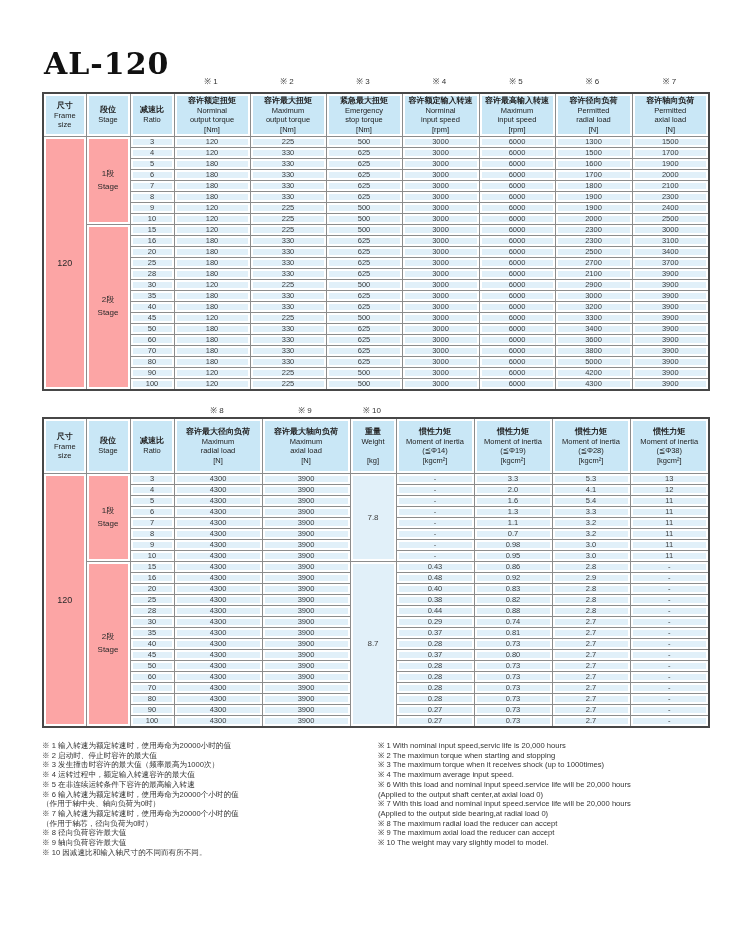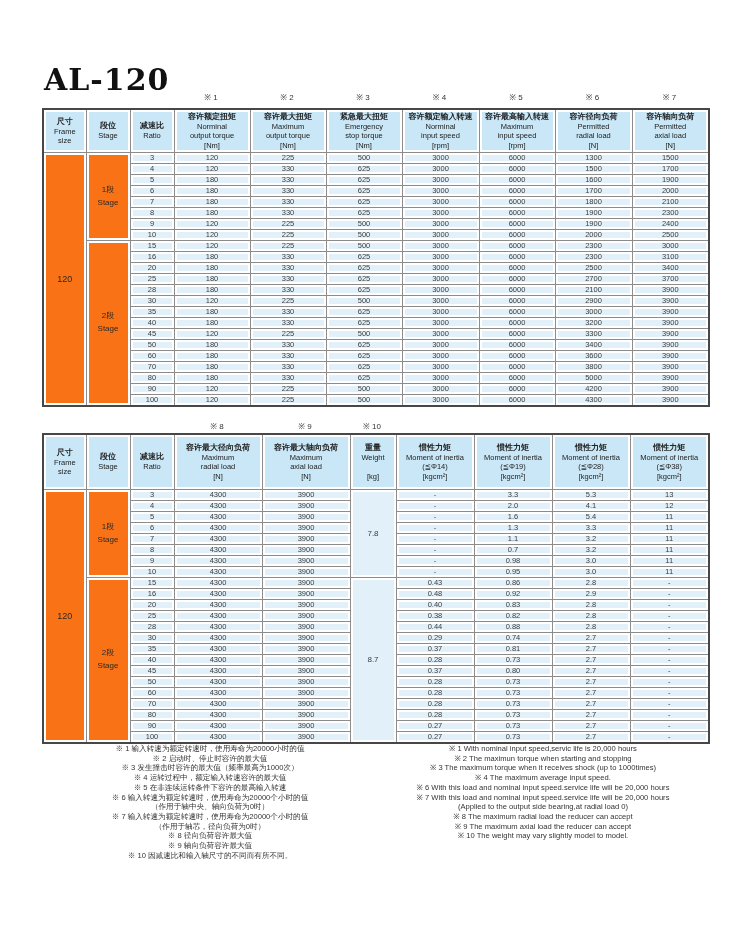--- a/index.html
+++ b/index.html
@@ -1,21 +1,21 @@
 <!DOCTYPE html>
 <html><head>
 <meta charset="utf-8">
 <style>
   html,body { margin:0; padding:0; background:#ffffff; }
   body {
     width:750px; height:927px; position:relative; overflow:hidden;
     font-family:"Liberation Sans", sans-serif; color:#2e2e2e;
     -webkit-font-smoothing:antialiased;
   }
-  .content { position:absolute; left:42px; top:56px; width:666px; }
+  .content { position:absolute; left:42px; top:40px; width:666px; }
 
   
   .header-band { position:relative; height:52px; }
   .title {
     position:absolute; left:2px; top:6px;
     font-family:"DejaVu Serif", serif; font-weight:bold;
     font-size:30px; letter-spacing:1px; color:#111;
   }
   .marks-row { display:flex; width:666px; font-size:8px; color:#333; }
   .marks-row.abs { position:absolute; left:0; bottom:6px; }
@@ -33,30 +33,30 @@
   }
   table.spec th {
     background:#c9e7f6; font-weight:normal; font-size:7.5px;
     line-height:1.25; color:#222;
   }
   table.spec th .hzh { font-weight:bold; font-size:8px; }
   table.spec td {
     background:#e1f0f9; font-size:7.5px; color:#3c3c3c; height:10px;
     line-height:1;
   }
-  table.spec td.label { background:#f97316; color:#2a2a2a; }
+  table.spec td.label { background:#fca5a5; color:#2a2a2a; }
   table.spec td.frame-cell { font-size:9px; }
   table.spec td.stage-cell { font-size:8px; line-height:1.6; }
   table.spec td.weight-cell { font-size:8px; }
   table.t1 th { height:42px; }
   table.t2 th { height:54px; }
 
   .t2-marks { margin-top:13px; margin-bottom:2px; }
 
-  .footnotes { display:flex; font-size:7.6px; line-height:1.28; color:#333;text-align:center; }
+  .footnotes { display:flex; margin-top:13px; font-size:7.6px; line-height:1.28; color:#333; }
   .fn-zh { width:336px; }
   .fn-en { flex:1; }
   .fn-line { white-space:nowrap; }
 </style>
 </head>
 <body>
 
 <div class="content">
 
   <div class="header-band">
@@ -711,20 +711,21 @@
         <div class="fn-line">※ 8 径向负荷容许最大值</div>
         <div class="fn-line">※ 9 轴向负荷容许最大值</div>
         <div class="fn-line">※ 10 因减速比和输入轴尺寸的不同而有所不同。</div>
       </div>
     <div class="fn-en" id="fnen">
         <div class="fn-line">※ 1 With nominal input speed,servic life is 20,000 hours</div>
         <div class="fn-line">※ 2 The maximun torque when starting and stopping</div>
         <div class="fn-line">※ 3 The maximum torque when it receives shock (up to 1000times)</div>
         <div class="fn-line">※ 4 The maximum average input speed.</div>
         <div class="fn-line">※ 6 With this load and nominal input speed.service life will be 20,000 hours</div>
+        <div class="fn-line">(Applied to the output shaft center,at axial load 0)</div>
         <div class="fn-line">※ 7 With this load and nominal input speed.service life will be 20,000 hours</div>
         <div class="fn-line">(Applied to the output side bearing,at radial load 0)</div>
         <div class="fn-line">※ 8 The maximum radial load the reducer can accept</div>
         <div class="fn-line">※ 9 The maximum axial load the reducer can accept</div>
         <div class="fn-line">※ 10 The weight may vary  slightly  model to model.</div>
       </div>
   </div>
 
 </div>
 

